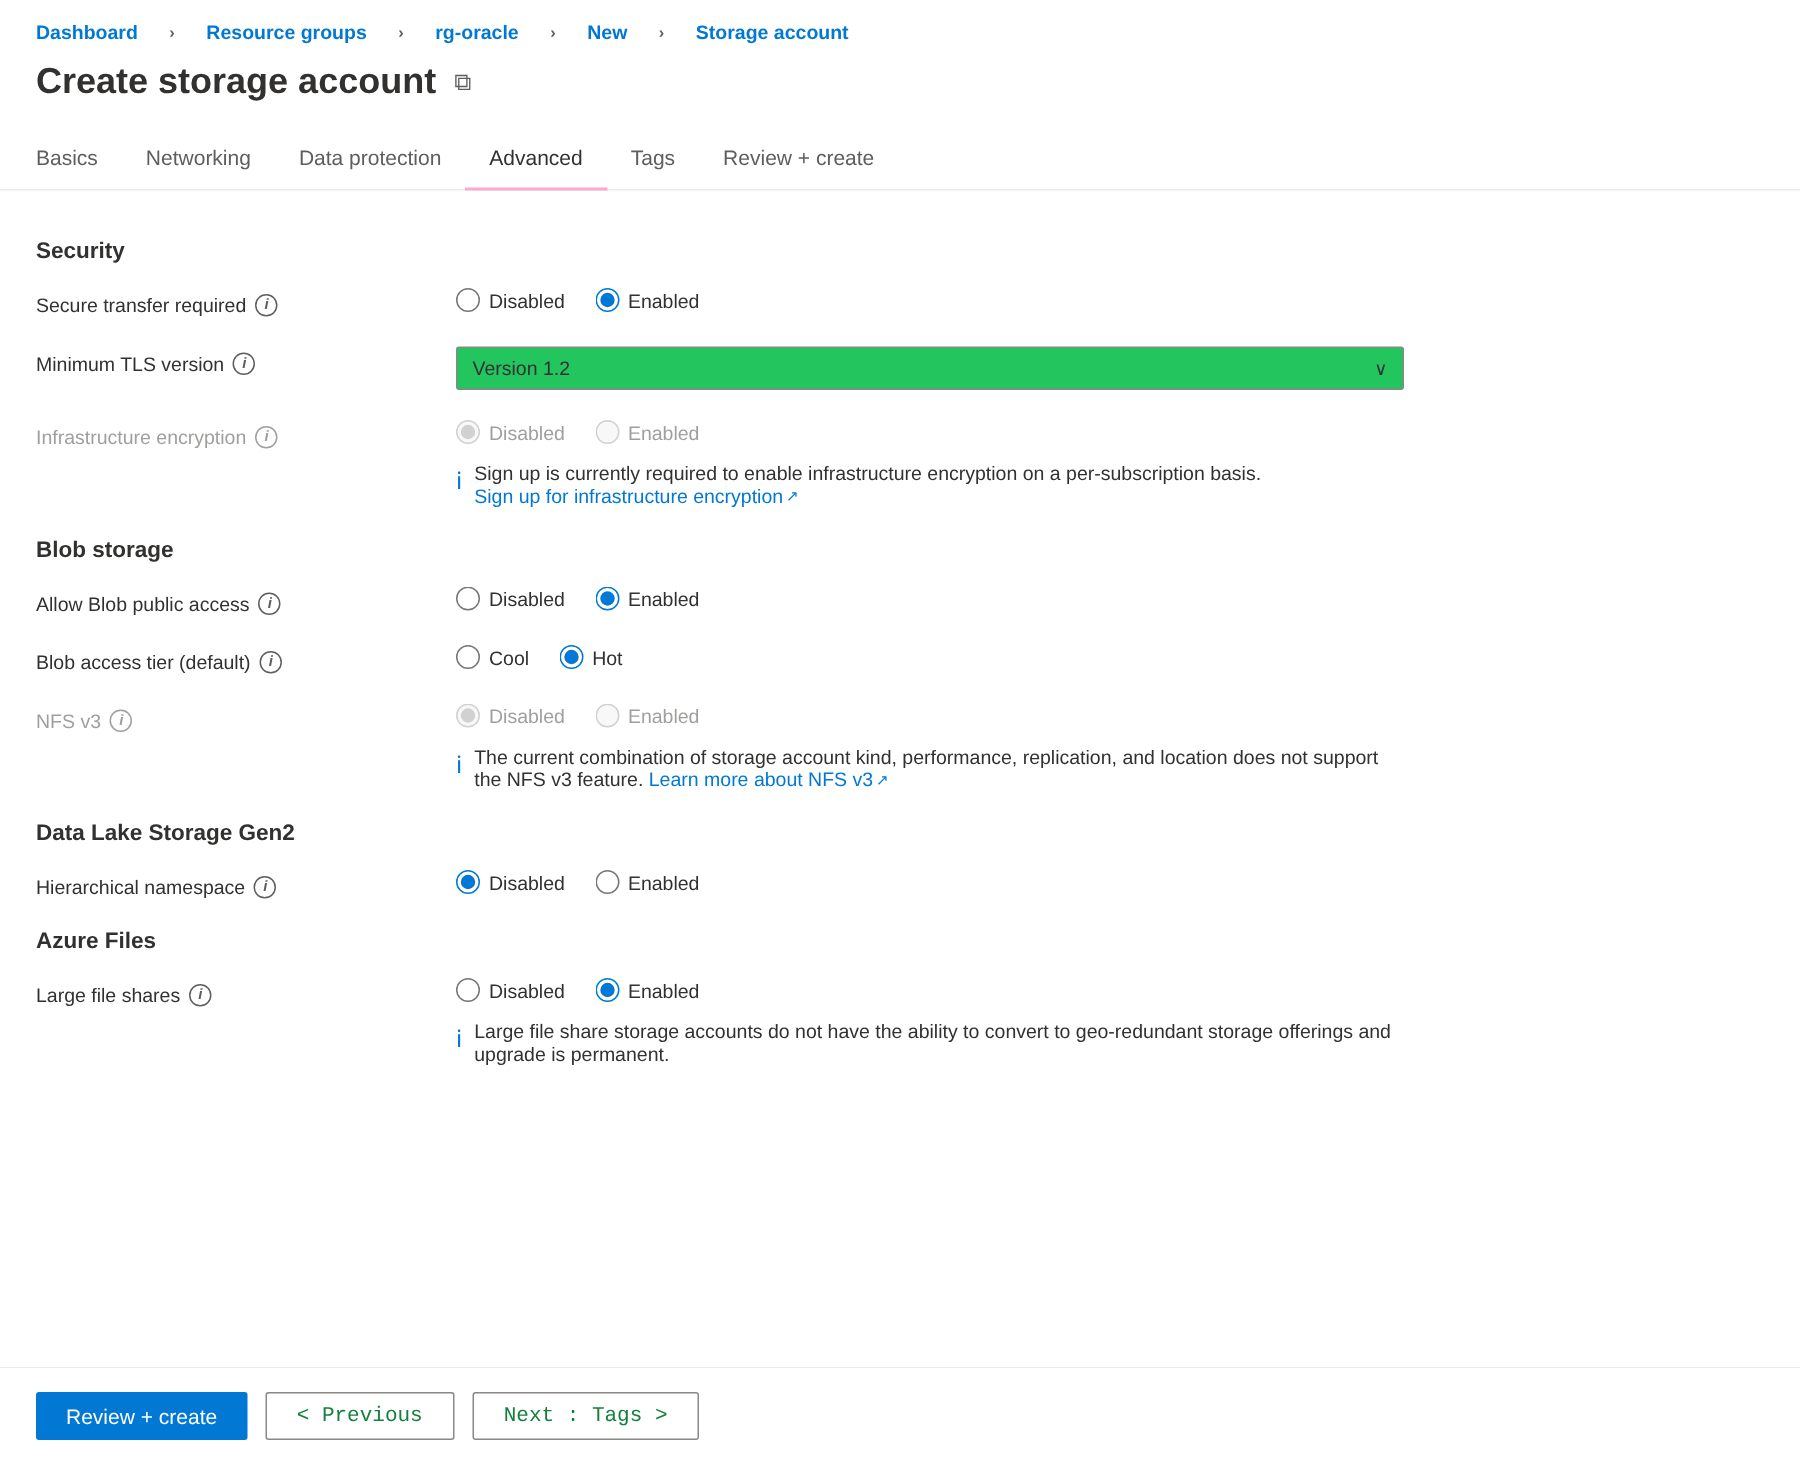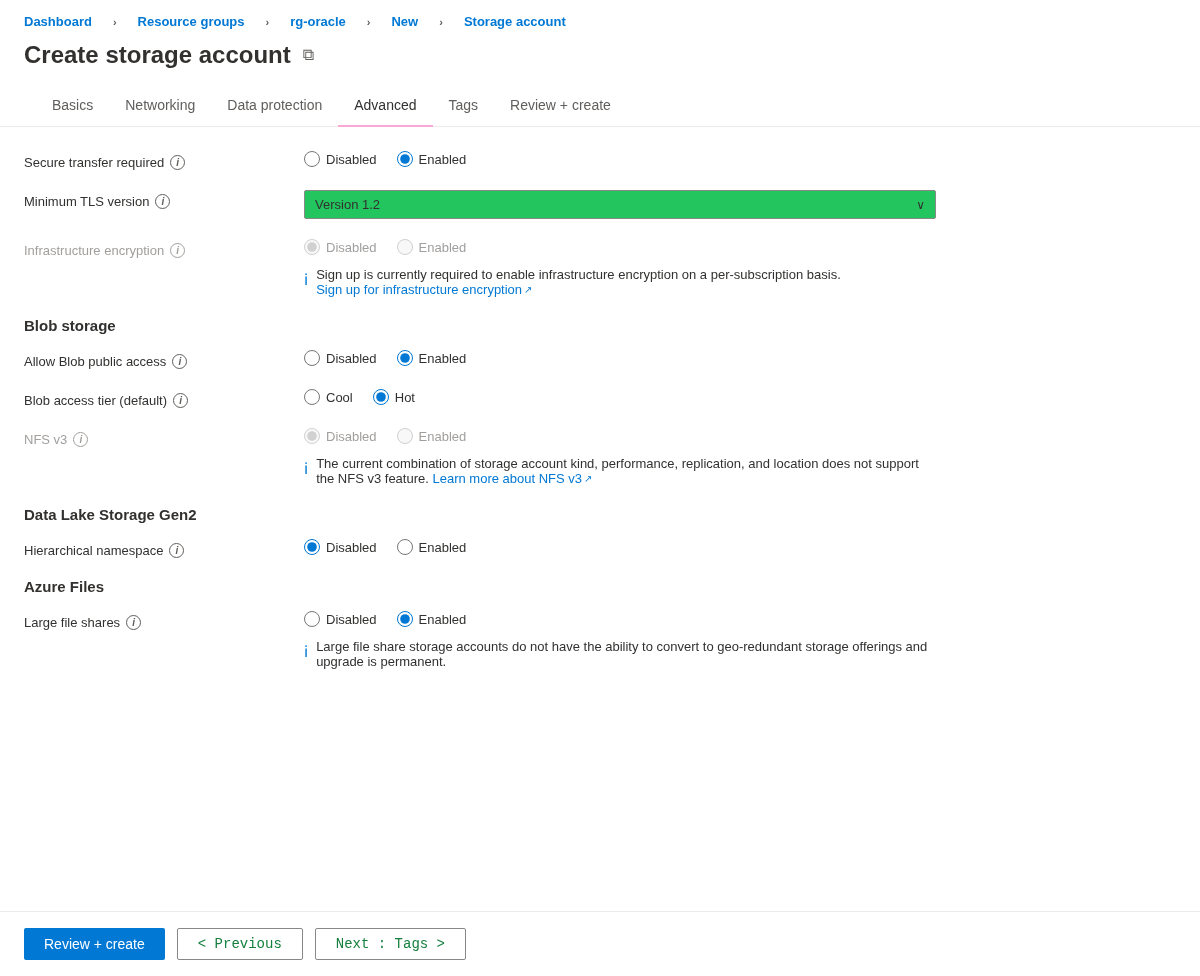--- a/index.html
+++ b/index.html
@@ -6,21 +6,21 @@
     body { font-family: 'Segoe UI', Arial, sans-serif; font-size: 14px; color: #323130; background: #fff; }
 
     .breadcrumb { display: flex; align-items: center; gap: 21px; padding: 14px 24px 8px; font-size: 13px; font-weight: bold; }
     .breadcrumb a { color: #0078d4; text-decoration: none; }
     .breadcrumb-sep { color: #605e5c; font-size: 11px; }
 
     .page-header { display: flex; align-items: center; gap: 12px; padding: 4px 24px 16px; }
     .page-title { font-size: 24px; font-weight: 600; color: #323130; }
     .copy-icon { cursor: pointer; color: #605e5c; font-size: 16px; }
 
-    .tabs { display: flex; border-bottom: 1px solid #edebe9; padding: 0 36px; gap: 0; }
+    .tabs { display: flex; border-bottom: 1px solid #edebe9; padding: 0 8px; gap: 0; }
     .tab { padding: 12px 16px; cursor: pointer; font-size: 14px; color: #605e5c; border-bottom: 2px solid transparent; margin-bottom: -1px; white-space: nowrap; }
     .tab.active { color: #323130; border-bottom: 2px solid #f9a8d4; font-weight: 500; }
 
     .content { padding: 24px 24px; max-width: 960px; }
 
     .section-title { font-size: 15px; font-weight: 600; color: #323130; margin-bottom: 16px; margin-top: 8px; }
 
     .field-row { display: flex; align-items: flex-start; margin-bottom: 20px; }
     .field-label { width: 280px; min-width: 280px; font-size: 13px; color: #323130; display: flex; align-items: center; gap: 6px; padding-top: 4px; }
     .field-label.disabled-label { color: #a19f9d; }
@@ -75,20 +75,21 @@
     <div class="tab">Networking</div>
     <div class="tab">Data protection</div>
     <div class="tab active">Advanced</div>
     <div class="tab">Tags</div>
     <div class="tab">Review + create</div>
   </div>
 
   <div class="content">
 
     <div>
+      <div class="section-title">Security</div>
 
       <div class="field-row">
         <div class="field-label">
           <span>Secure transfer required</span>
           <span class="info-circle" title="Info">i</span>
         </div>
         <div class="field-control">
           <div class="radio-group">
             <label class="radio-item">
               <input type="radio" name="secure_transfer" value="Disabled" style="">

